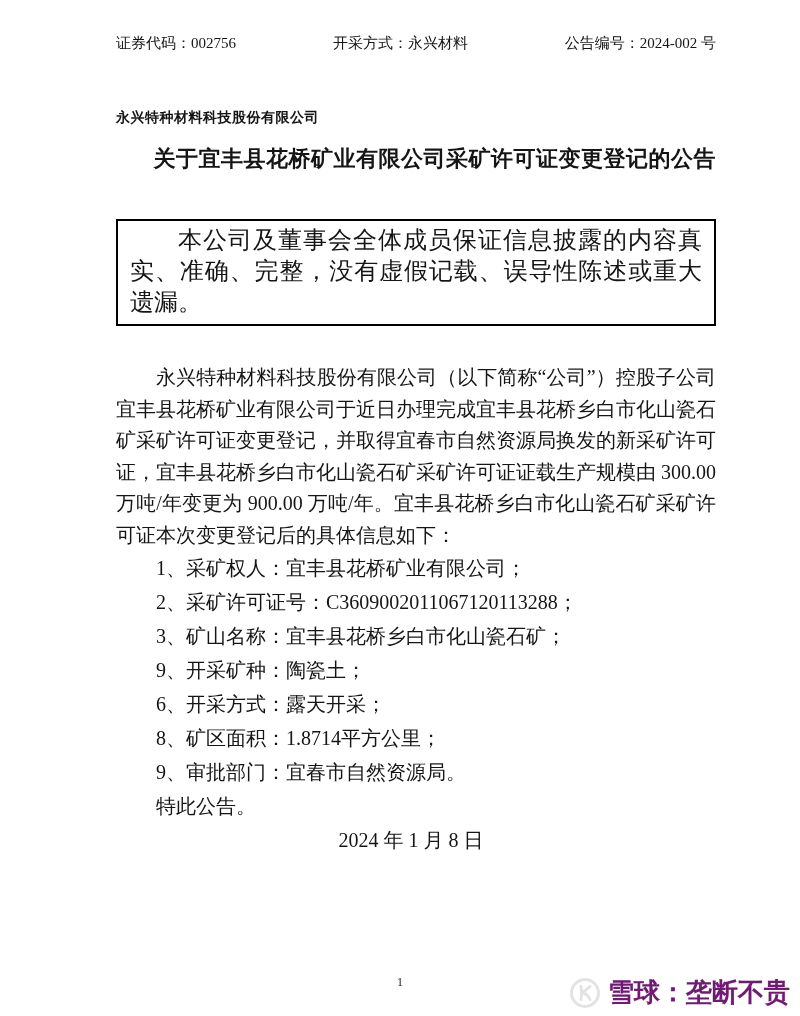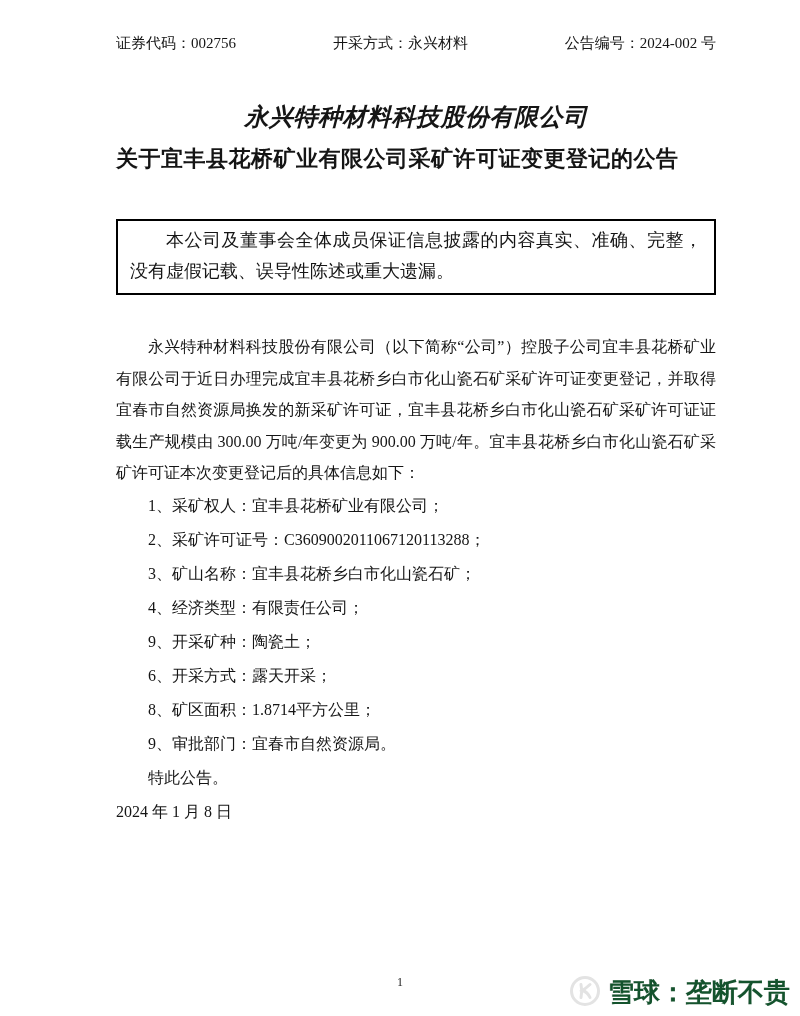--- a/index.html
+++ b/index.html
@@ -26,50 +26,48 @@
     justify-content: space-between;
     font-size: 15px;
     line-height: 20px;
     white-space: nowrap;
   }
   
   .title-company {
     margin: 50px 0 0 0;
     font-family: "Liberation Sans", "DejaVu Sans", sans-serif;
     font-weight: bold;
-    font-size: 24px;
+    font-size: 14px;
     line-height: 28px;
-    text-align: center;
     letter-spacing: 0.5px;
-    font-style: italic;
   }
   .title-subject {
     margin: 14px 0 0 0;
     font-family: "Liberation Sans", "DejaVu Sans", sans-serif;
     font-weight: bold;
     font-size: 22px;
     line-height: 28px;
-    text-align: left;
+    text-align: right;
     letter-spacing: 0.5px;
   }
   
   .disclaimer-box {
     margin-top: 46px;
     border: 2px solid #000000;
     padding: 4px 12px 6px 12px;
   }
   .disclaimer-box p {
     margin: 0;
-    font-size: 18px;
+    font-size: 24px;
     line-height: 31px;
     text-indent: 2em;
     text-align: justify;
   }
   
-  .body-block { margin-top: 36px; font-size: 16px; }
+  .body-block { margin-top: 36px; font-size: 20px; }
   .para {
     margin: 0;
     line-height: 31.5px;
     text-indent: 2em;
     text-align: justify;
   }
   .line {
     margin: 0;
     line-height: 34px;
     text-indent: 2em;
@@ -77,43 +75,44 @@
   .subheading { margin-top: 6px; }
   
   .sig-company {
     margin: 0;
     line-height: 34px;
     text-align: right;
   }
   .sig-date {
     margin: 0 10px 0 0;
     line-height: 34px;
-    text-align: left;
+    text-align: center;
   }
   
   .page-number {
     position: absolute;
     left: 0;
     right: 0;
     bottom: 26px;
     text-align: center;
     font-size: 12px;
     color: #222222;
   }
   
   .watermark {
     position: absolute;
     right: 10px;
     bottom: 6px;
     display: flex;
+    align-items: center;
     gap: 7px;
     font-family: "Liberation Sans", "DejaVu Sans", sans-serif;
     font-weight: bold;
     font-size: 26px;
-    color: #14532d;
+    color: #701a75;
     text-shadow: 1px 1px 0 #ffffff, -0.5px -0.5px 0 #d2d2d2;
     white-space: nowrap;
     user-select: none;
   }
   .watermark svg { display: block; filter: drop-shadow(1px 1px 0 #ffffff); }
 </style>
 </head>
 <body>
 
 <div class="page">
@@ -130,21 +129,20 @@
 
     <div class="disclaimer-box">
       <p>本公司及董事会全体成员保证信息披露的内容真实、准确、完整，没有虚假记载、误导性陈述或重大遗漏。</p>
     </div>
 
     <div class="body-block">
       <p class="para">永兴特种材料科技股份有限公司（以下简称“公司”）控股子公司宜丰县花桥矿业有限公司于近日办理完成宜丰县花桥乡白市化山瓷石矿采矿许可证变更登记，并取得宜春市自然资源局换发的新采矿许可证，宜丰县花桥乡白市化山瓷石矿采矿许可证证载生产规模由 300.00 万吨/年变更为 900.00 万吨/年。宜丰县花桥乡白市化山瓷石矿采矿许可证本次变更登记后的具体信息如下：</p>
       <p class="line">1、采矿权人：宜丰县花桥矿业有限公司；</p>
       <p class="line">2、采矿许可证号：C3609002011067120113288；</p>
       <p class="line">3、矿山名称：宜丰县花桥乡白市化山瓷石矿；</p>
-      <p class="line">4、经济类型：有限责任公司；</p>
       <p class="line">9、开采矿种：陶瓷土；</p>
       <p class="line">6、开采方式：露天开采；</p>
       <p class="line">8、矿区面积：1.8714平方公里；</p>
       <p class="line">9、审批部门：宜春市自然资源局。</p>
       <p class="line">特此公告。</p>
       <p class="sig-date">2024 年 1 月 8 日</p>
     </div>
 
   </div>
 

